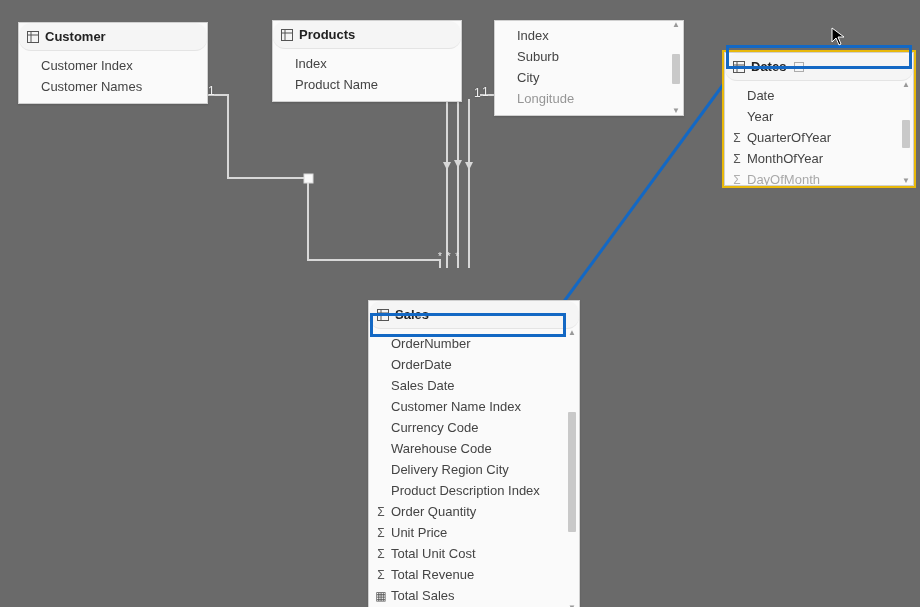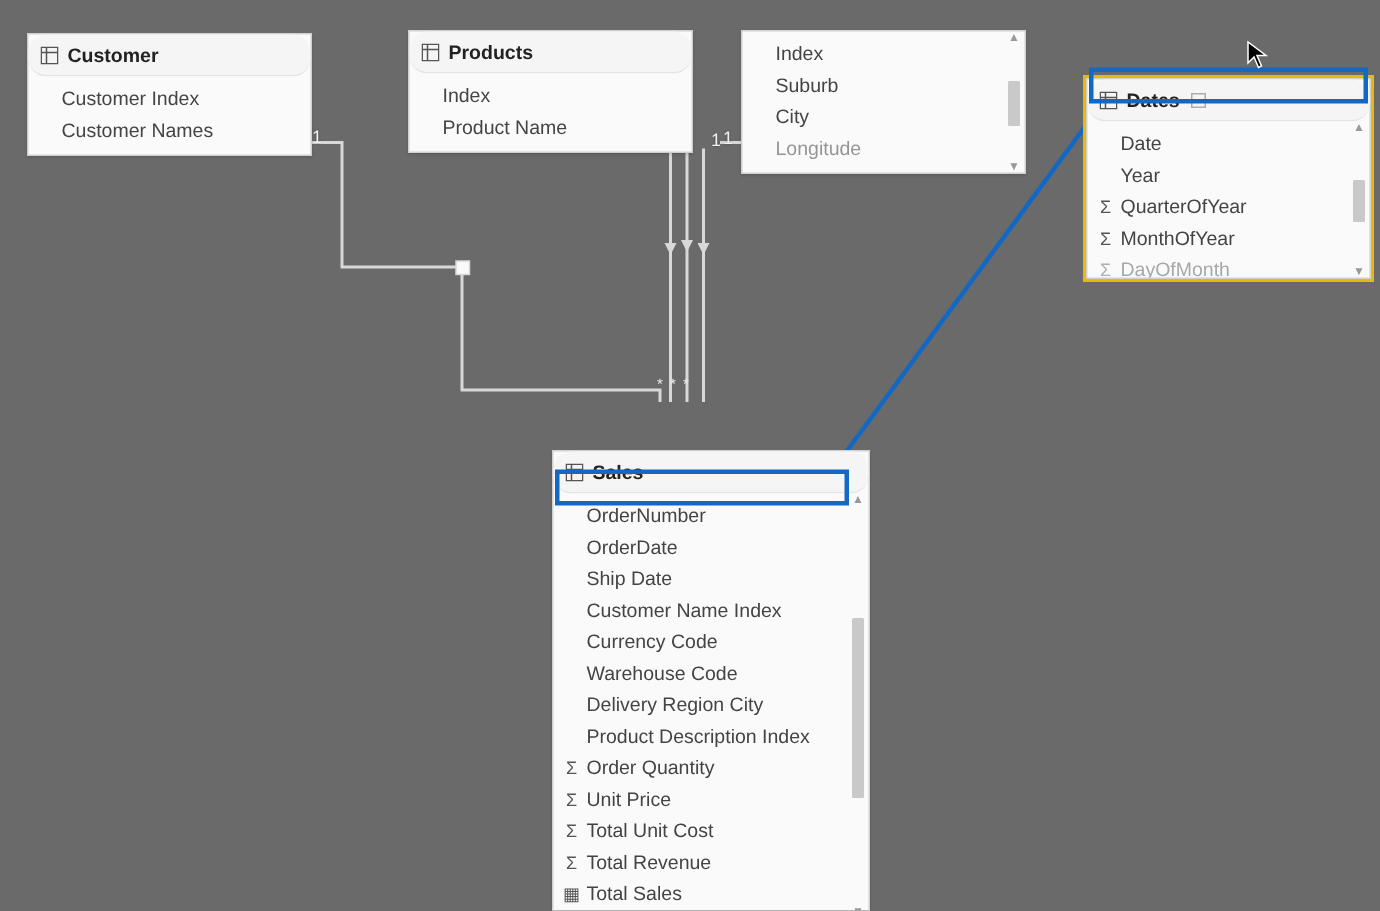--- a/index.html
+++ b/index.html
@@ -263,21 +263,21 @@
       <span>Sales</span>
     </div>
     <div class="tbl-body" style="--bodymax:320px;">
       <div class="field-row">
           <span>OrderNumber</span>
         </div>
       <div class="field-row">
           <span>OrderDate</span>
         </div>
       <div class="field-row">
-          <span>Ship Date</span>
+          <span>Sales Date</span>
         </div>
       <div class="field-row">
           <span>Customer Name Index</span>
         </div>
       <div class="field-row">
           <span>Currency Code</span>
         </div>
       <div class="field-row">
           <span>Warehouse Code</span>
         </div>

